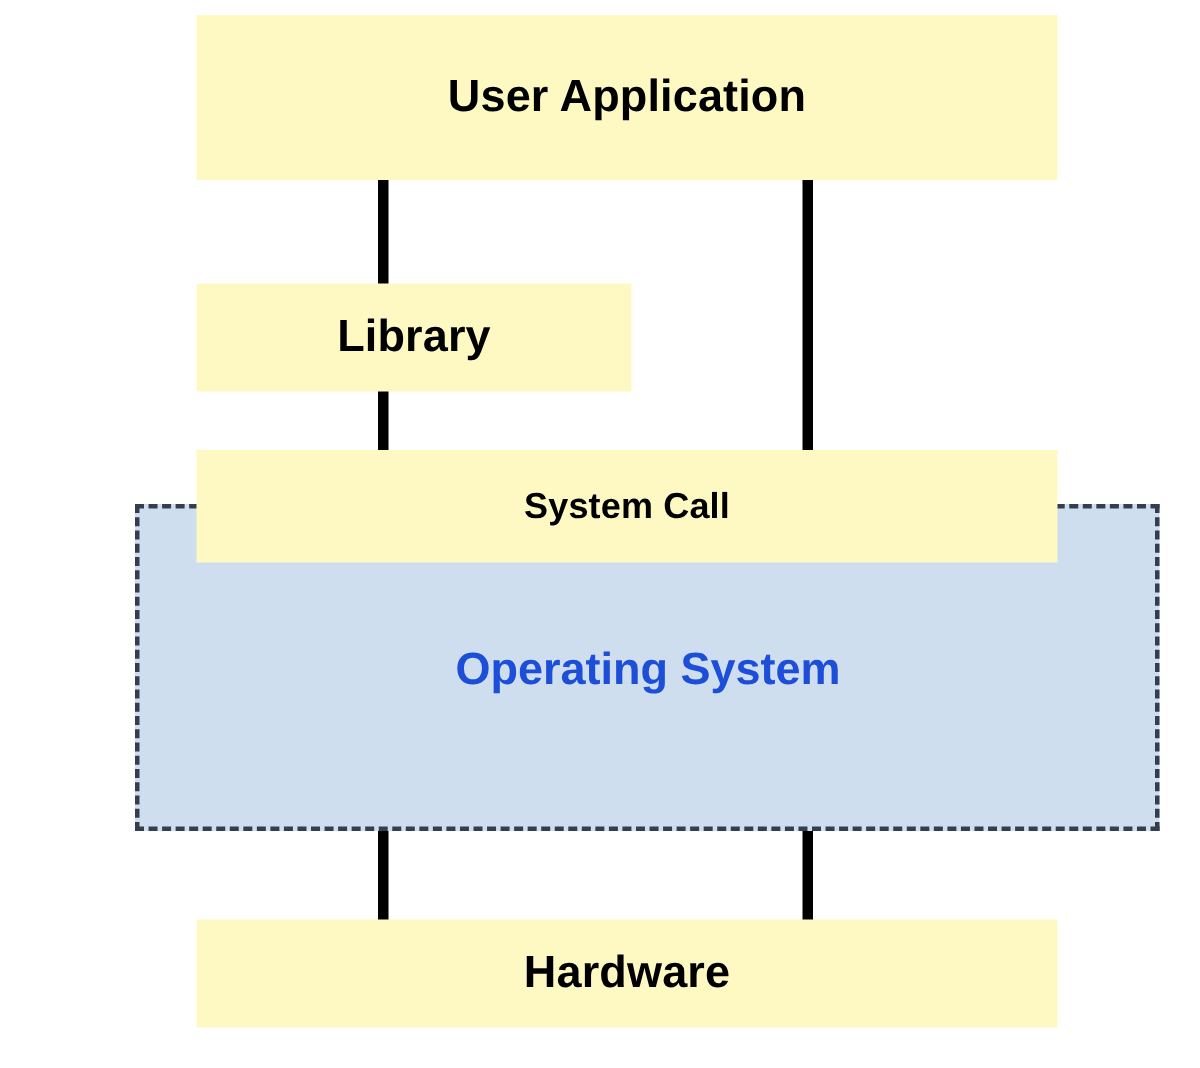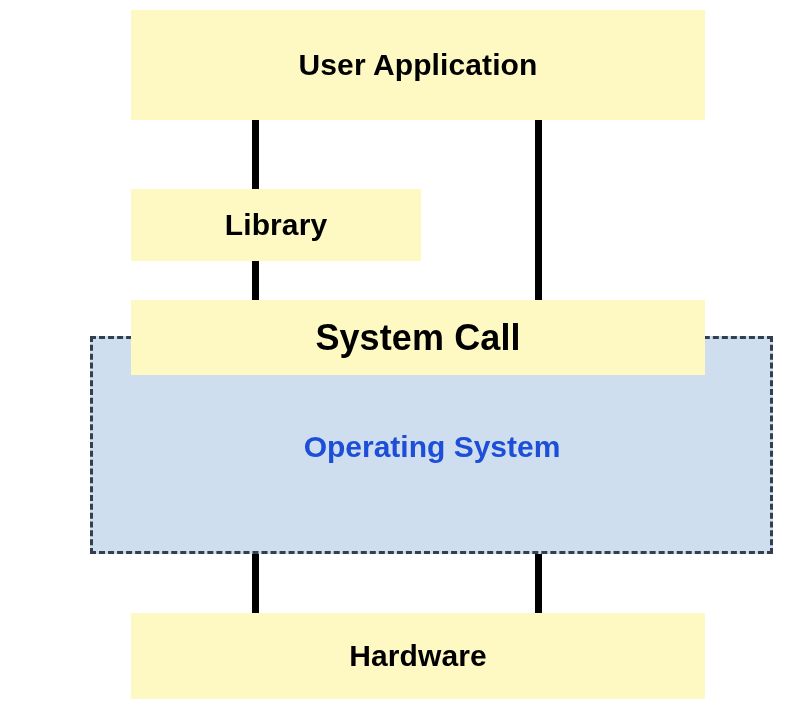--- a/index.html
+++ b/index.html
@@ -49,22 +49,22 @@
   }
   .connector {
     position: absolute;
     background: #000000;
     z-index: 1;
   }
 
   
   #box-user-application { left: 131px; top: 10px;  width: 574px; height: 110px; font-size: 30px; }
   #box-library          { left: 131px; top: 189px; width: 290px; height: 72px;  font-size: 30px; }
-  #box-system-call      { left: 131px; top: 300px; width: 574px; height: 75px;  font-size: 36px; }
-  #box-hardware         { left: 131px; top: 613px; width: 574px; height: 86px;  font-size: 30px; }
+  #box-system-call      { left: 131px; top: 300px; width: 574px; height: 75px;  font-size: 24px; }
+  #box-hardware         { left: 131px; top: 613px; width: 574px; height: 72px;  font-size: 30px; }
 
   #os-region            { left: 90px;  top: 336px; width: 683px; height: 218px; }
   #os-label             { left: 432px; top: 447px; font-size: 30px; }
 
   
   #conn-app-library     { left: 252px; top: 118px; width: 7px; height: 74px; }
   #conn-library-syscall { left: 252px; top: 243px; width: 7px; height: 60px; }
   #conn-app-syscall     { left: 535px; top: 118px; width: 7px; height: 185px; }
   #conn-os-hw-left      { left: 252px; top: 551px; width: 7px; height: 65px; }
   #conn-os-hw-right     { left: 535px; top: 551px; width: 7px; height: 65px; }

